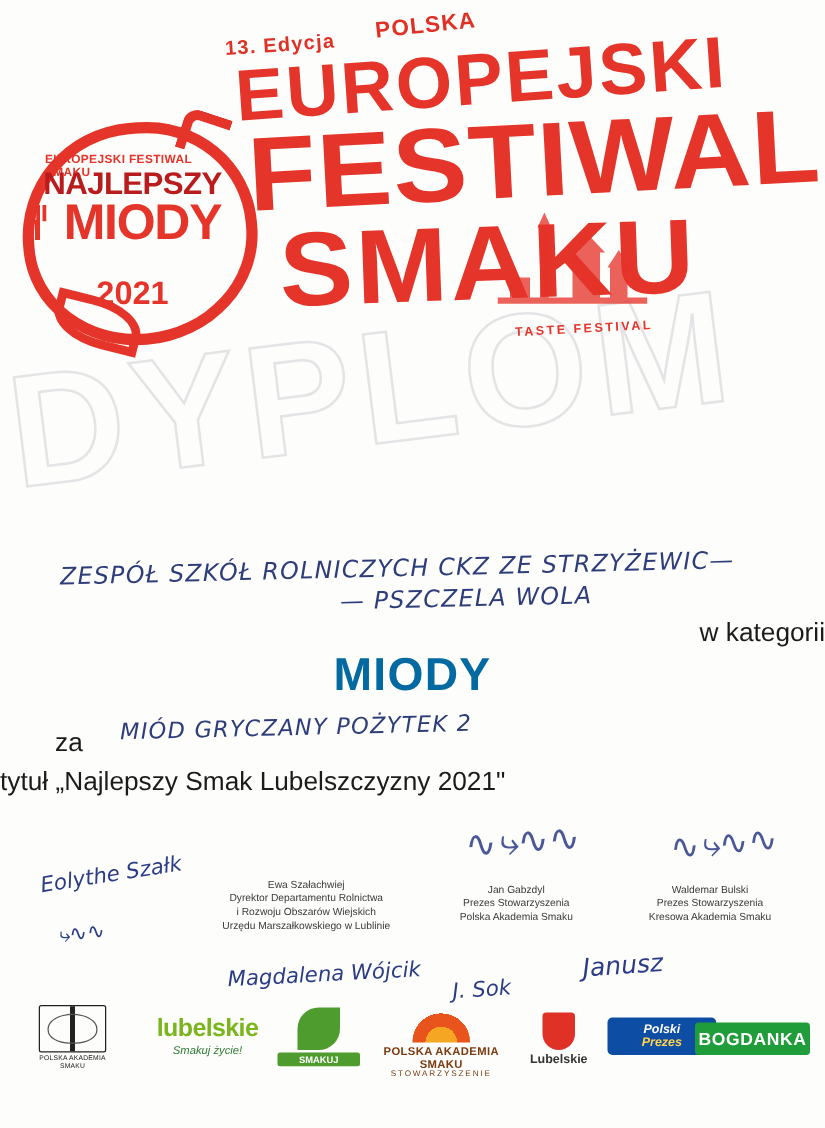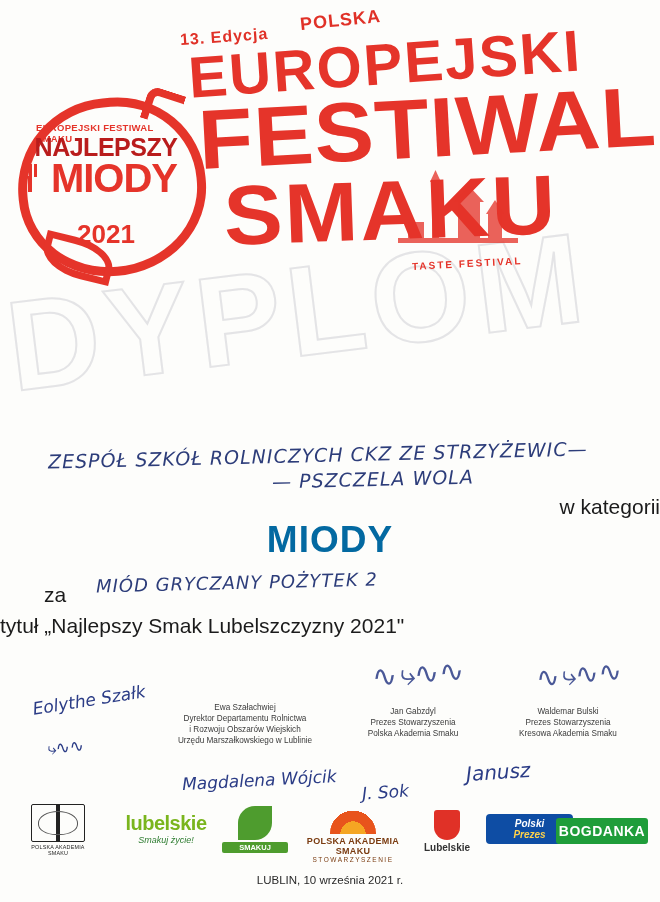--- a/index.html
+++ b/index.html
@@ -556,15 +556,14 @@
     </div>
 
     <div class="sp sp-cukier">
       <div class="a">Polski</div>
       <div class="b">Prezes</div>
     </div>
 
     <div class="sp sp-bogdanka">BOGDANKA</div>
   </div>
 
-  <div class="footer">LUBLIN, 10 września 2021 r.</div>
 
 </div>
 
 </body></html>

